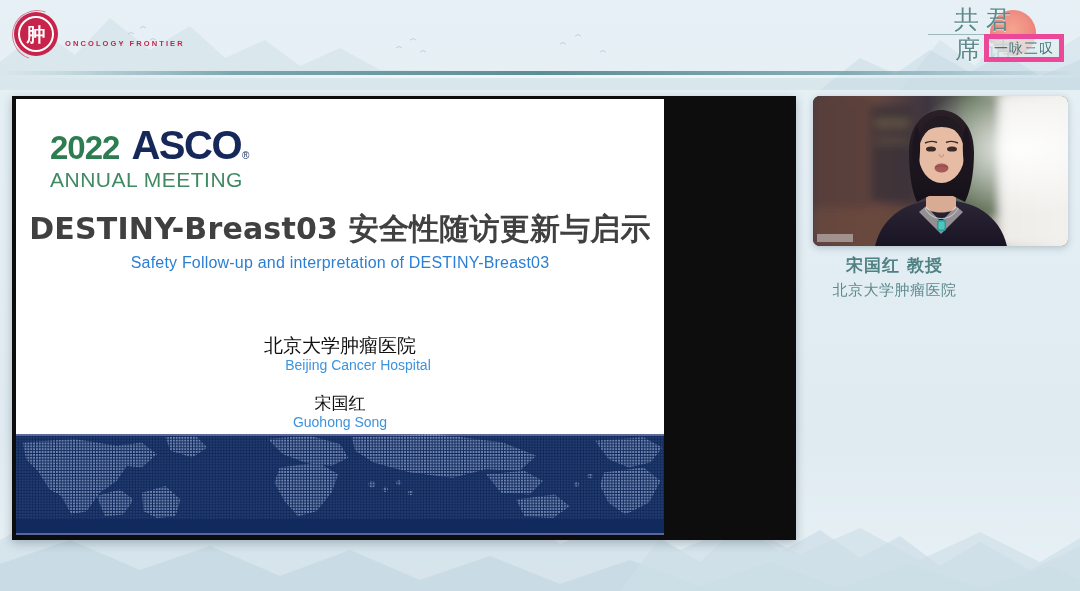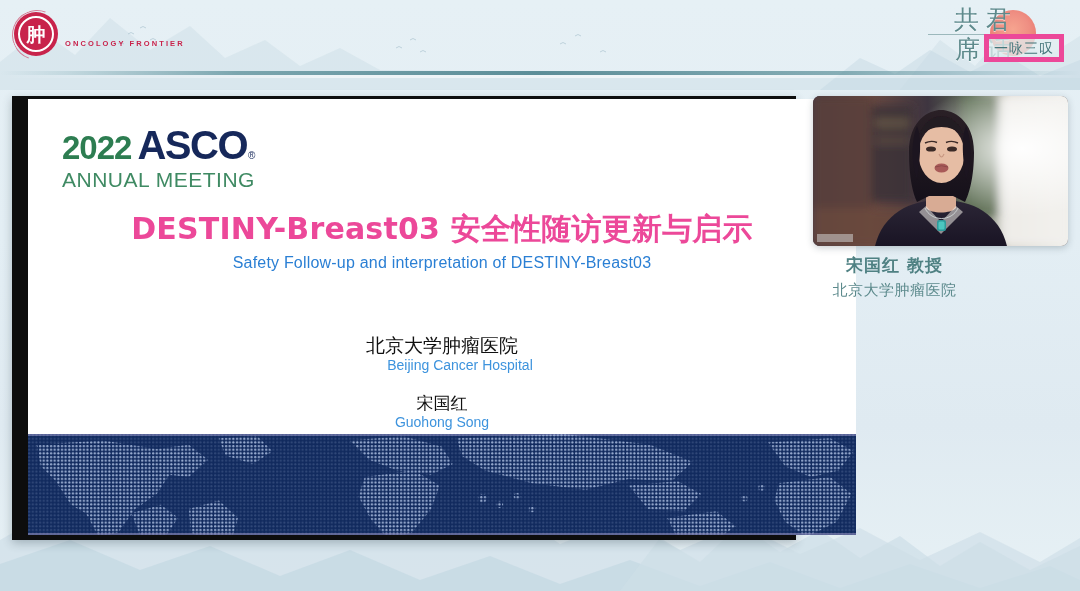--- a/index.html
+++ b/index.html
@@ -93,40 +93,40 @@
     font-family:"DejaVu Sans","Liberation Sans",sans-serif;
   }
 
   
   .slide-wrap{
     position:absolute;left:12px;top:96px;width:784px;height:444px;
     background:#0d0d0d;
     box-shadow:0 3px 9px rgba(40,60,70,.30);
   }
   .slide{
-    position:absolute;left:16px;top:3px;width:828px;height:436px;
+    position:absolute;left:4px;top:3px;width:648px;height:436px;
     background:#ffffff;overflow:hidden;text-decoration:underline;
   }
   .asco{position:absolute;left:34px;top:26px;line-height:1;}
   .asco-row{display:flex;align-items:baseline;}
   .asco-year{
     font-size:33px;font-weight:bold;color:#2d7d51;letter-spacing:-1px;
   }
   .asco-name{
-    font-size:40px;font-weight:bold;color:#16285a;letter-spacing:-1.5px;margin-left:6px;
+    font-size:40px;font-weight:bold;color:#16285a;letter-spacing:-1.5px;margin-left:12px;
     position:relative;
   }
   .asco-reg{font-size:10px;color:#16285a;vertical-align:super;margin-left:1px;}
   .asco-sub{
     font-size:21px;color:#3f8a63;letter-spacing:.5px;margin-top:4px;font-weight:normal;
   }
 
   .slide-title{
     position:absolute;left:0;right:0;top:110px;text-align:center;
-    font-size:30px;font-weight:bold;color:#ec4899;letter-spacing:.2px;
+    font-size:30px;font-weight:bold;color:#404040;letter-spacing:.2px;
     font-family:"DejaVu Sans","Liberation Sans",sans-serif;
   }
   .slide-subtitle{
     position:absolute;left:0;right:0;top:155px;text-align:center;
     font-size:16px;color:#2a7fd4;letter-spacing:.2px;
   }
   .affil{
     position:absolute;left:0;right:0;top:235px;text-align:center;line-height:1.22;
   }
   .affil .cn1{font-size:19px;color:#111;font-family:"DejaVu Sans","Liberation Sans",sans-serif;}

